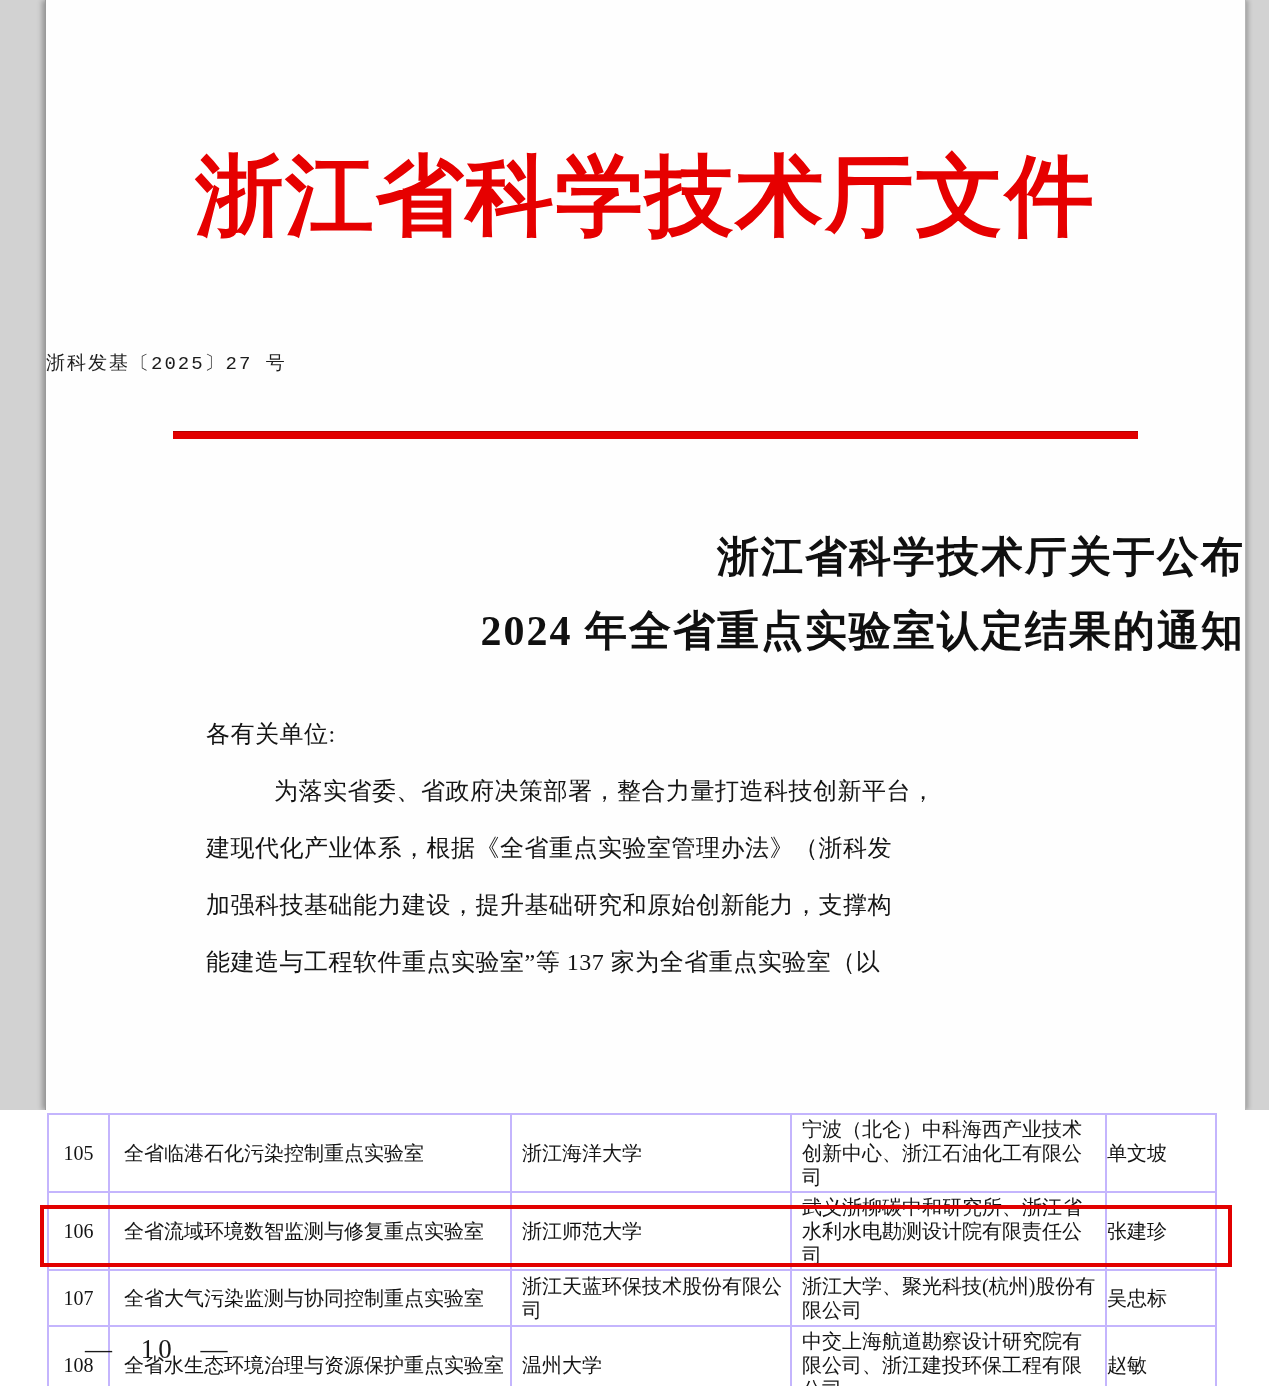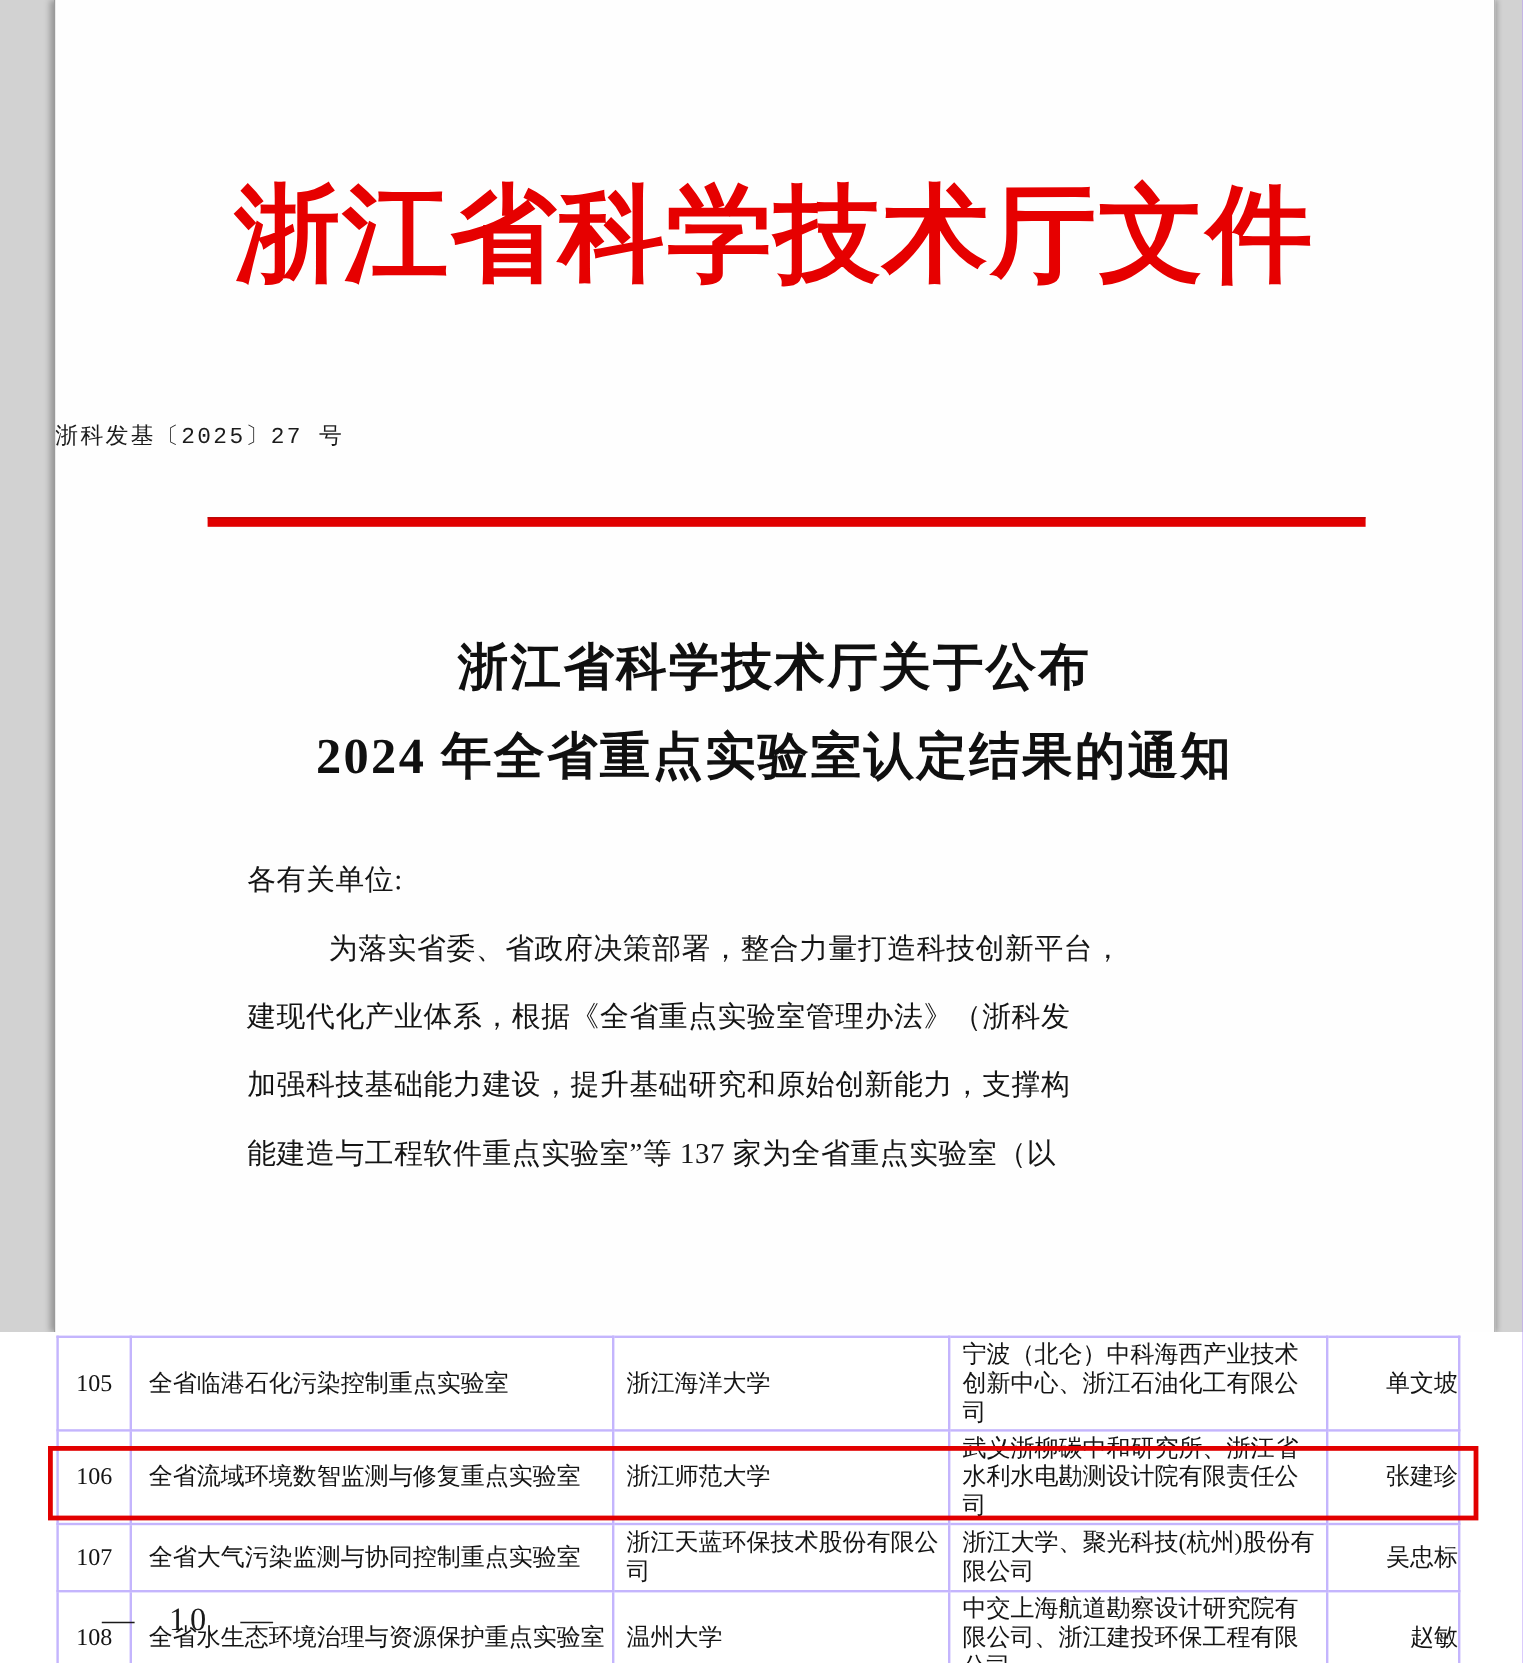--- a/index.html
+++ b/index.html
@@ -1,19 +1,19 @@
 <!DOCTYPE html>
 <html><head>
 <meta charset="utf-8">
 <style>
   * { margin:0; padding:0; box-sizing:border-box; }
   html,body { background:#ffffff; }
   .stage {
     position:relative; width:1269px; height:1386px; overflow:hidden;
-    background:#8b5cf6; color:#161616;
+    background:#a21caf; color:#161616;
     font-family:"Liberation Serif","DejaVu Serif",serif;
   }
   
   .top-region {
     position:absolute; left:0; top:0; width:1269px; height:1110px;
     background:#d2d2d2;
   }
   .page {
     position:absolute; left:45px; top:0; width:1201px; height:1110px;
     background:#fefefe;
@@ -29,21 +29,21 @@
   .doc-number {
     position:absolute; left:0; top:350px; width:100%;
     text-align:left; font-size:19px; letter-spacing:2px; color:#1c1c1c;font-family:Liberation Mono, monospace;
   }
   .red-rule {
     position:absolute; left:127px; top:431px; width:965px; height:8px;
     background:#e10000; border-top:1px solid #b30000;
   }
   .subtitle {
     position:absolute; left:0; top:520px; width:100%;
-    text-align:center; font-weight:bold; font-size:42px;
+    text-align:right; font-weight:bold; font-size:42px;
     letter-spacing:2px; line-height:74px; color:#101010;
   }
   .body-block {
     position:absolute; left:160px; top:706px; width:910px;
     font-size:24px; line-height:57px; color:#141414;
     letter-spacing:0.5px;
   }
   .body-line { white-space:nowrap; }
   .body-line.indent { text-indent:68px; }
   
@@ -57,21 +57,21 @@
     font-size:20px; color:#141414;
   }
   table.result-table td {
     border:2px solid #c4b5fd; vertical-align:middle;
     line-height:24px; overflow:hidden;
   }
   td.c-no { text-align:center;border-radius:29px; }
   td.c-lab { padding-left:14px;margin-top:44px; }
   td.c-host { padding-left:10px; }
   td.c-partners { padding:2px 4px 2px 10px; }
-  td.c-director { text-align:right;font-family:Liberation Serif, serif; }
+  td.c-director { text-align:left;font-family:Liberation Serif, serif; }
   .highlight-box {
     position:absolute; left:40px; top:1205px; width:1192px; height:62px;
     border:4px solid #e20000; background:transparent; pointer-events:none;
   }
   .page-footer {
     position:absolute; left:85px; top:224px;
     font-size:27px; letter-spacing:4px; word-spacing:14px; color:#1a1a1a;
     white-space:nowrap;
   }
 </style>

